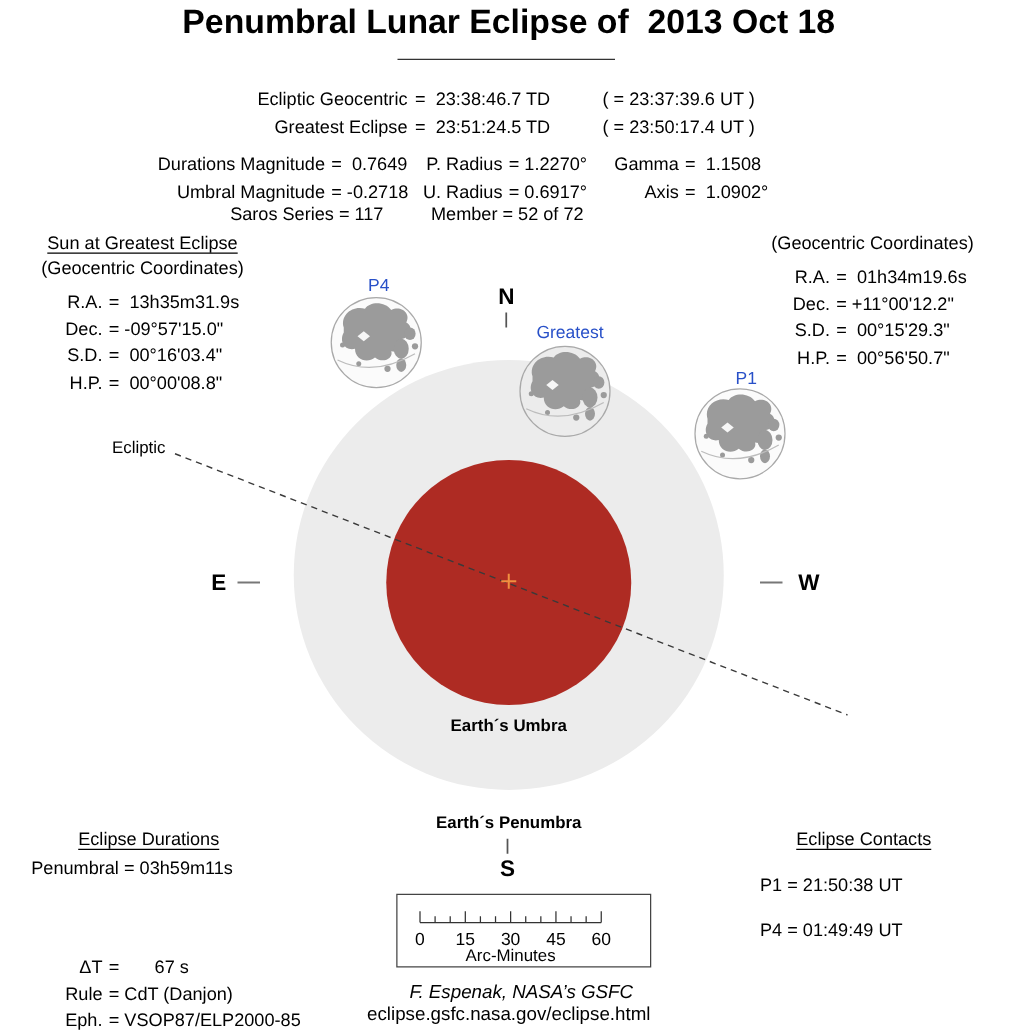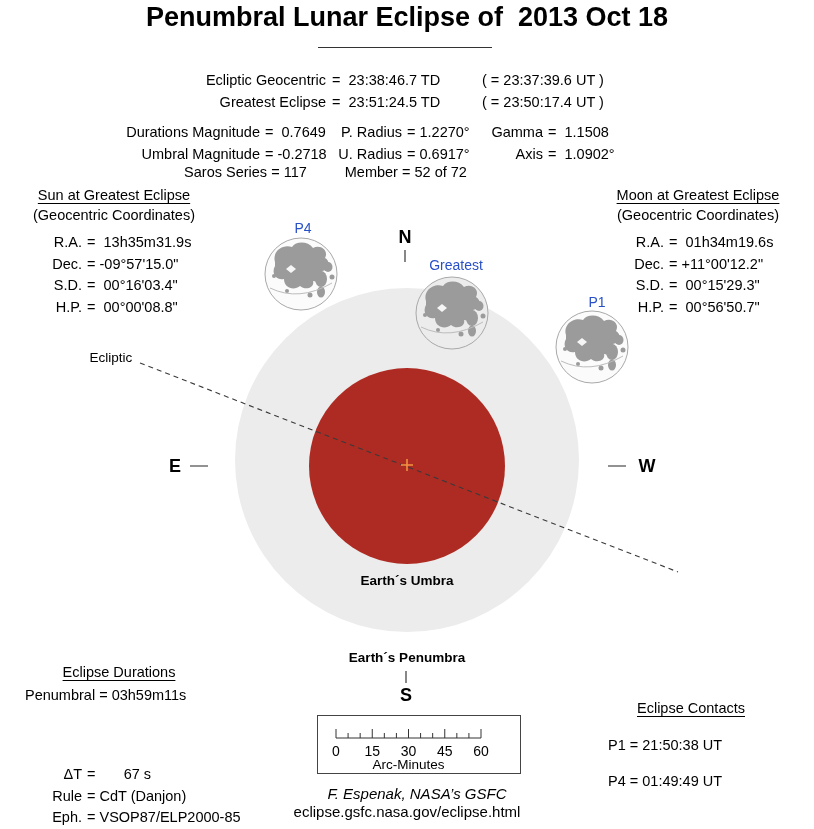--- a/index.html
+++ b/index.html
@@ -36,21 +36,21 @@
   .sunBlock{top:185px;left:12px;width:204px;}
   .sunBlock .rows{grid-template-columns:70px 134px;}
   .moonBlock{top:185px;left:596px;width:204px;}
   .moonBlock .rows{grid-template-columns:68px 136px;}
 
   
   .durBlock{top:662px;left:14px;width:210px;font-size:14.5px;}
   .durBlock .head{text-align:center;text-decoration:underline;text-underline-offset:3px;line-height:20px;}
   .durBlock .row{margin-top:5px;padding-left:11px;white-space:pre;}
   .conBlock{top:662px;left:608px;width:166px;font-size:14.5px;}
-  .conBlock .head{text-align:center;text-decoration:underline;text-underline-offset:3px;line-height:20px;margin-top:36px;}
+  .conBlock .head{text-align:center;text-decoration:underline;text-underline-offset:3px;line-height:20px;}
   .conBlock .row{margin-top:19px;white-space:pre;line-height:16.5px;}
   .parBlock{top:764px;left:40px;grid-template-columns:42px 210px;}
 
   
   .scalebox{top:715px;left:317px;width:204px;height:59px;border:1px solid #444;box-sizing:border-box;}
 
   
   .credit{top:785px;left:0;width:814px;text-align:center;font-size:15px;font-style:italic;padding-left:10px;}
   .url{top:803px;left:0;width:814px;text-align:center;font-size:15px;}
 
@@ -119,21 +119,20 @@
     <span class="l">Dec.</span>
     <span class="v">= -09°57'15.0"</span>
     <span class="l">S.D.</span>
     <span class="v">=  00°16'03.4"</span>
     <span class="l">H.P.</span>
     <span class="v">=  00°00'08.8"</span>
   </div>
 </div>
 
 <div class="abs coord moonBlock">
-  <div class="head">Moon at Greatest Eclipse</div>
   <div class="sub">(Geocentric Coordinates)</div>
   <div class="rows kv">
     <span class="l">R.A.</span>
     <span class="v">=  01h34m19.6s</span>
     <span class="l">Dec.</span>
     <span class="v">= +11°00'12.2"</span>
     <span class="l">S.D.</span>
     <span class="v">=  00°15'29.3"</span>
     <span class="l">H.P.</span>
     <span class="v">=  00°56'50.7"</span>

